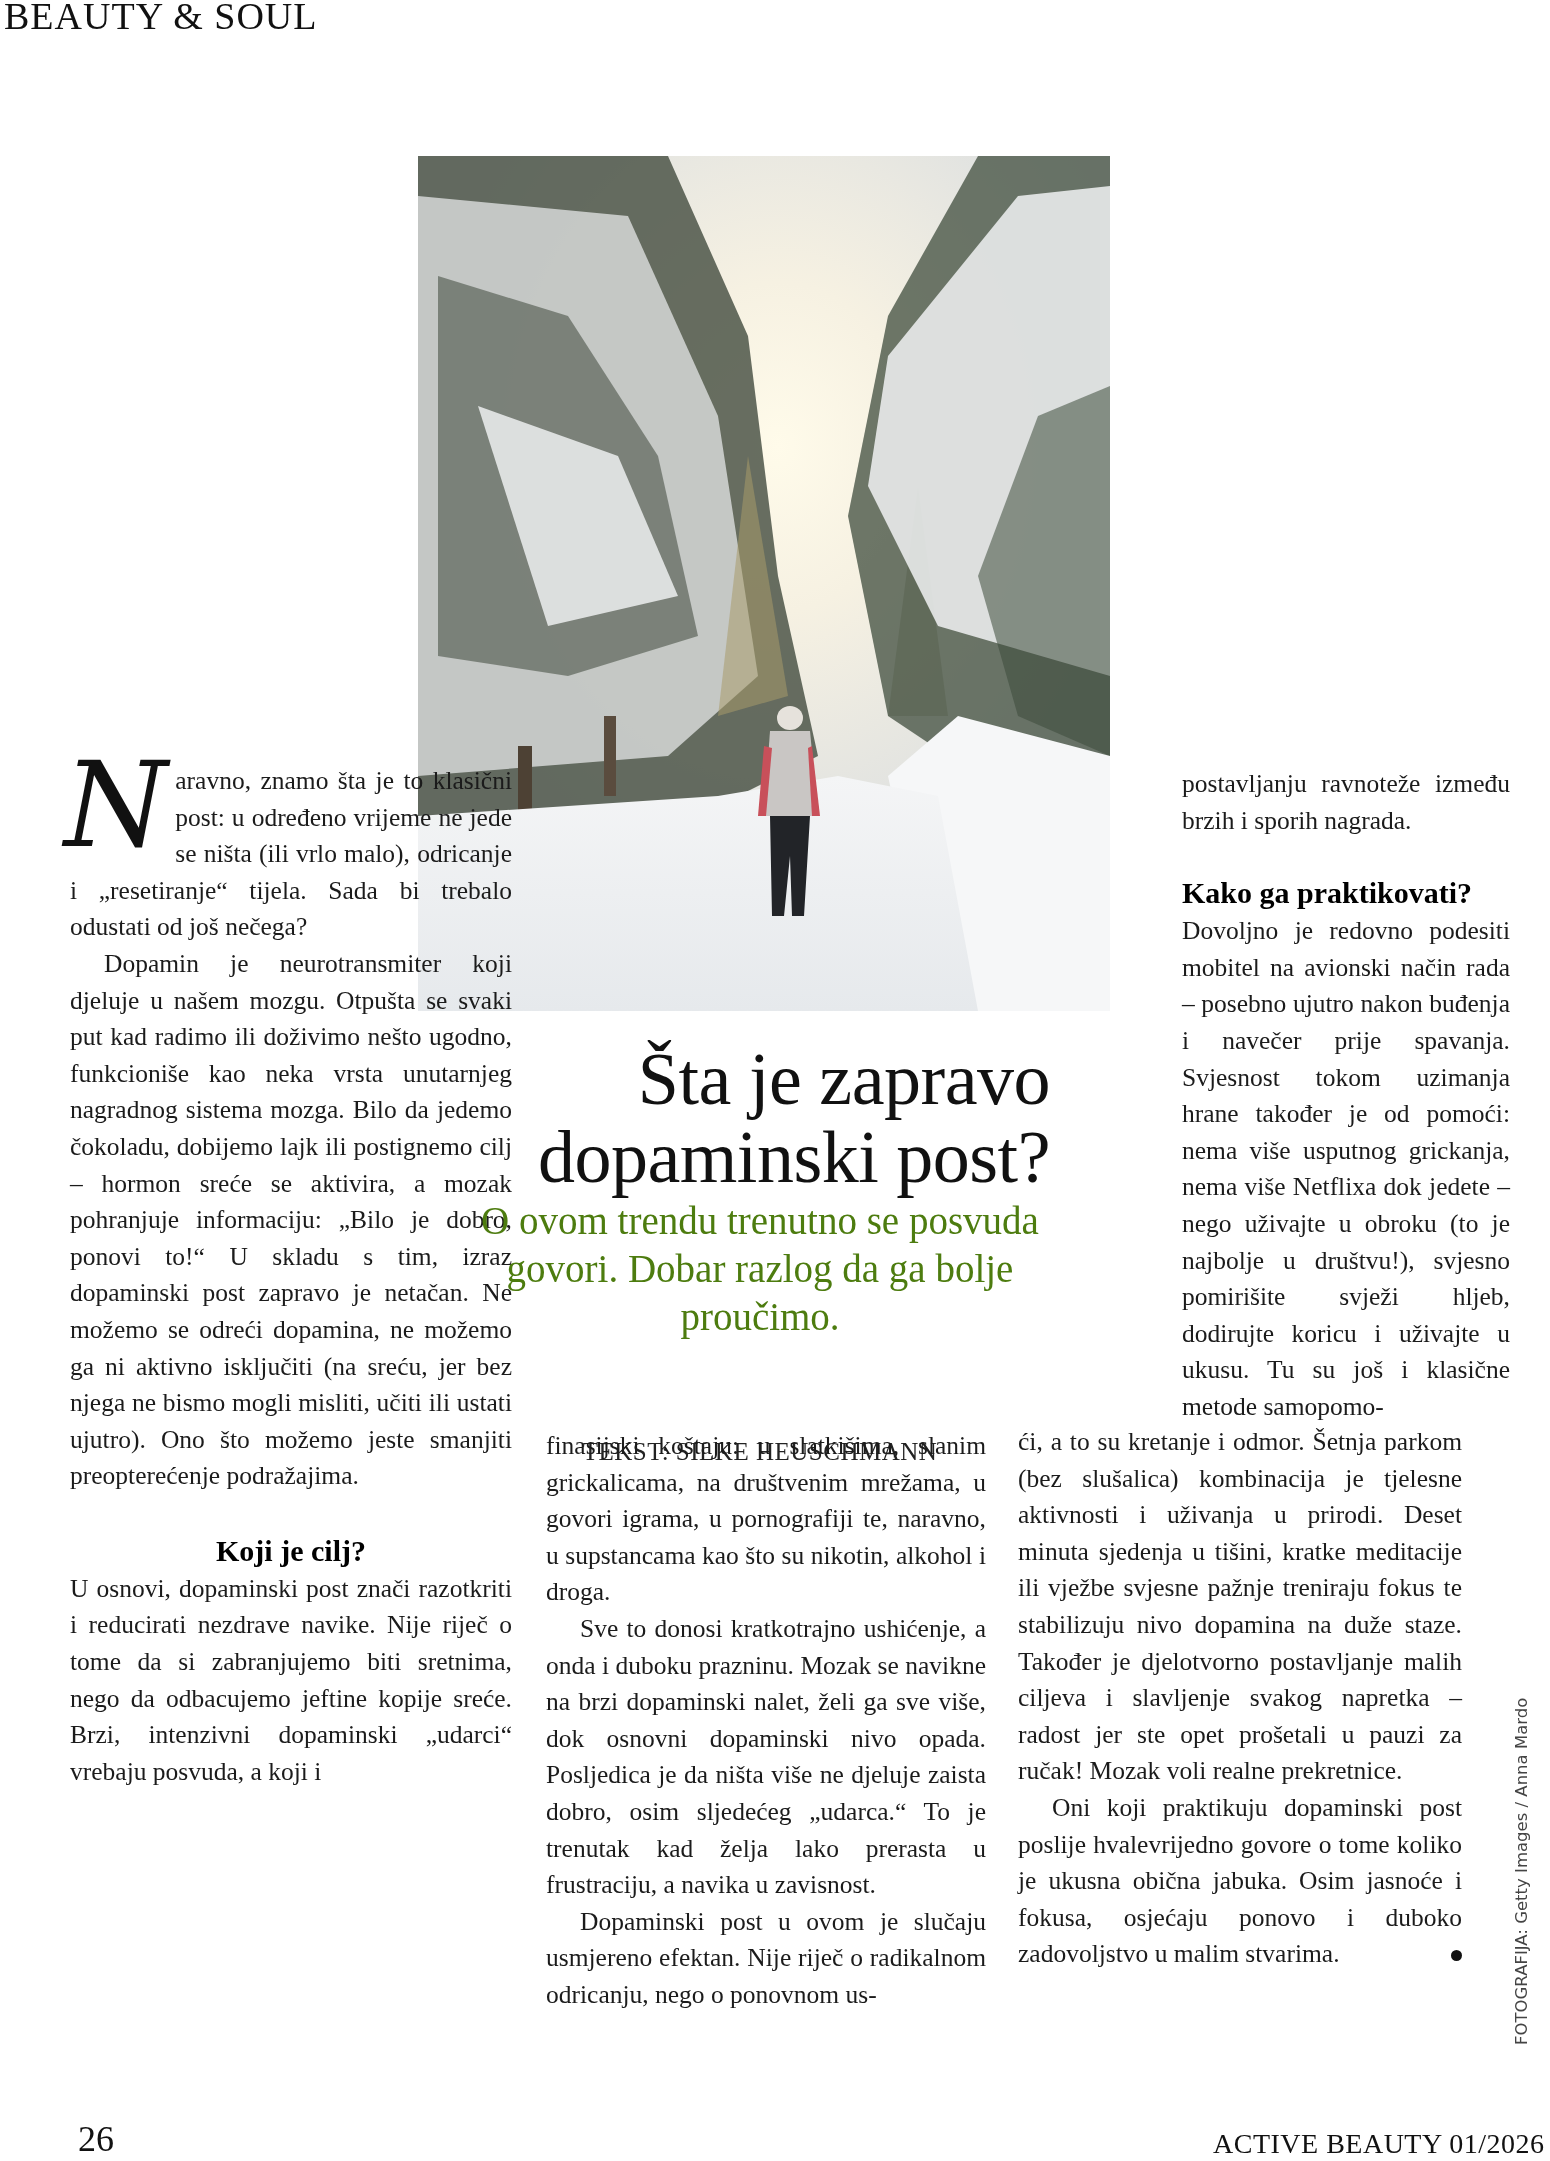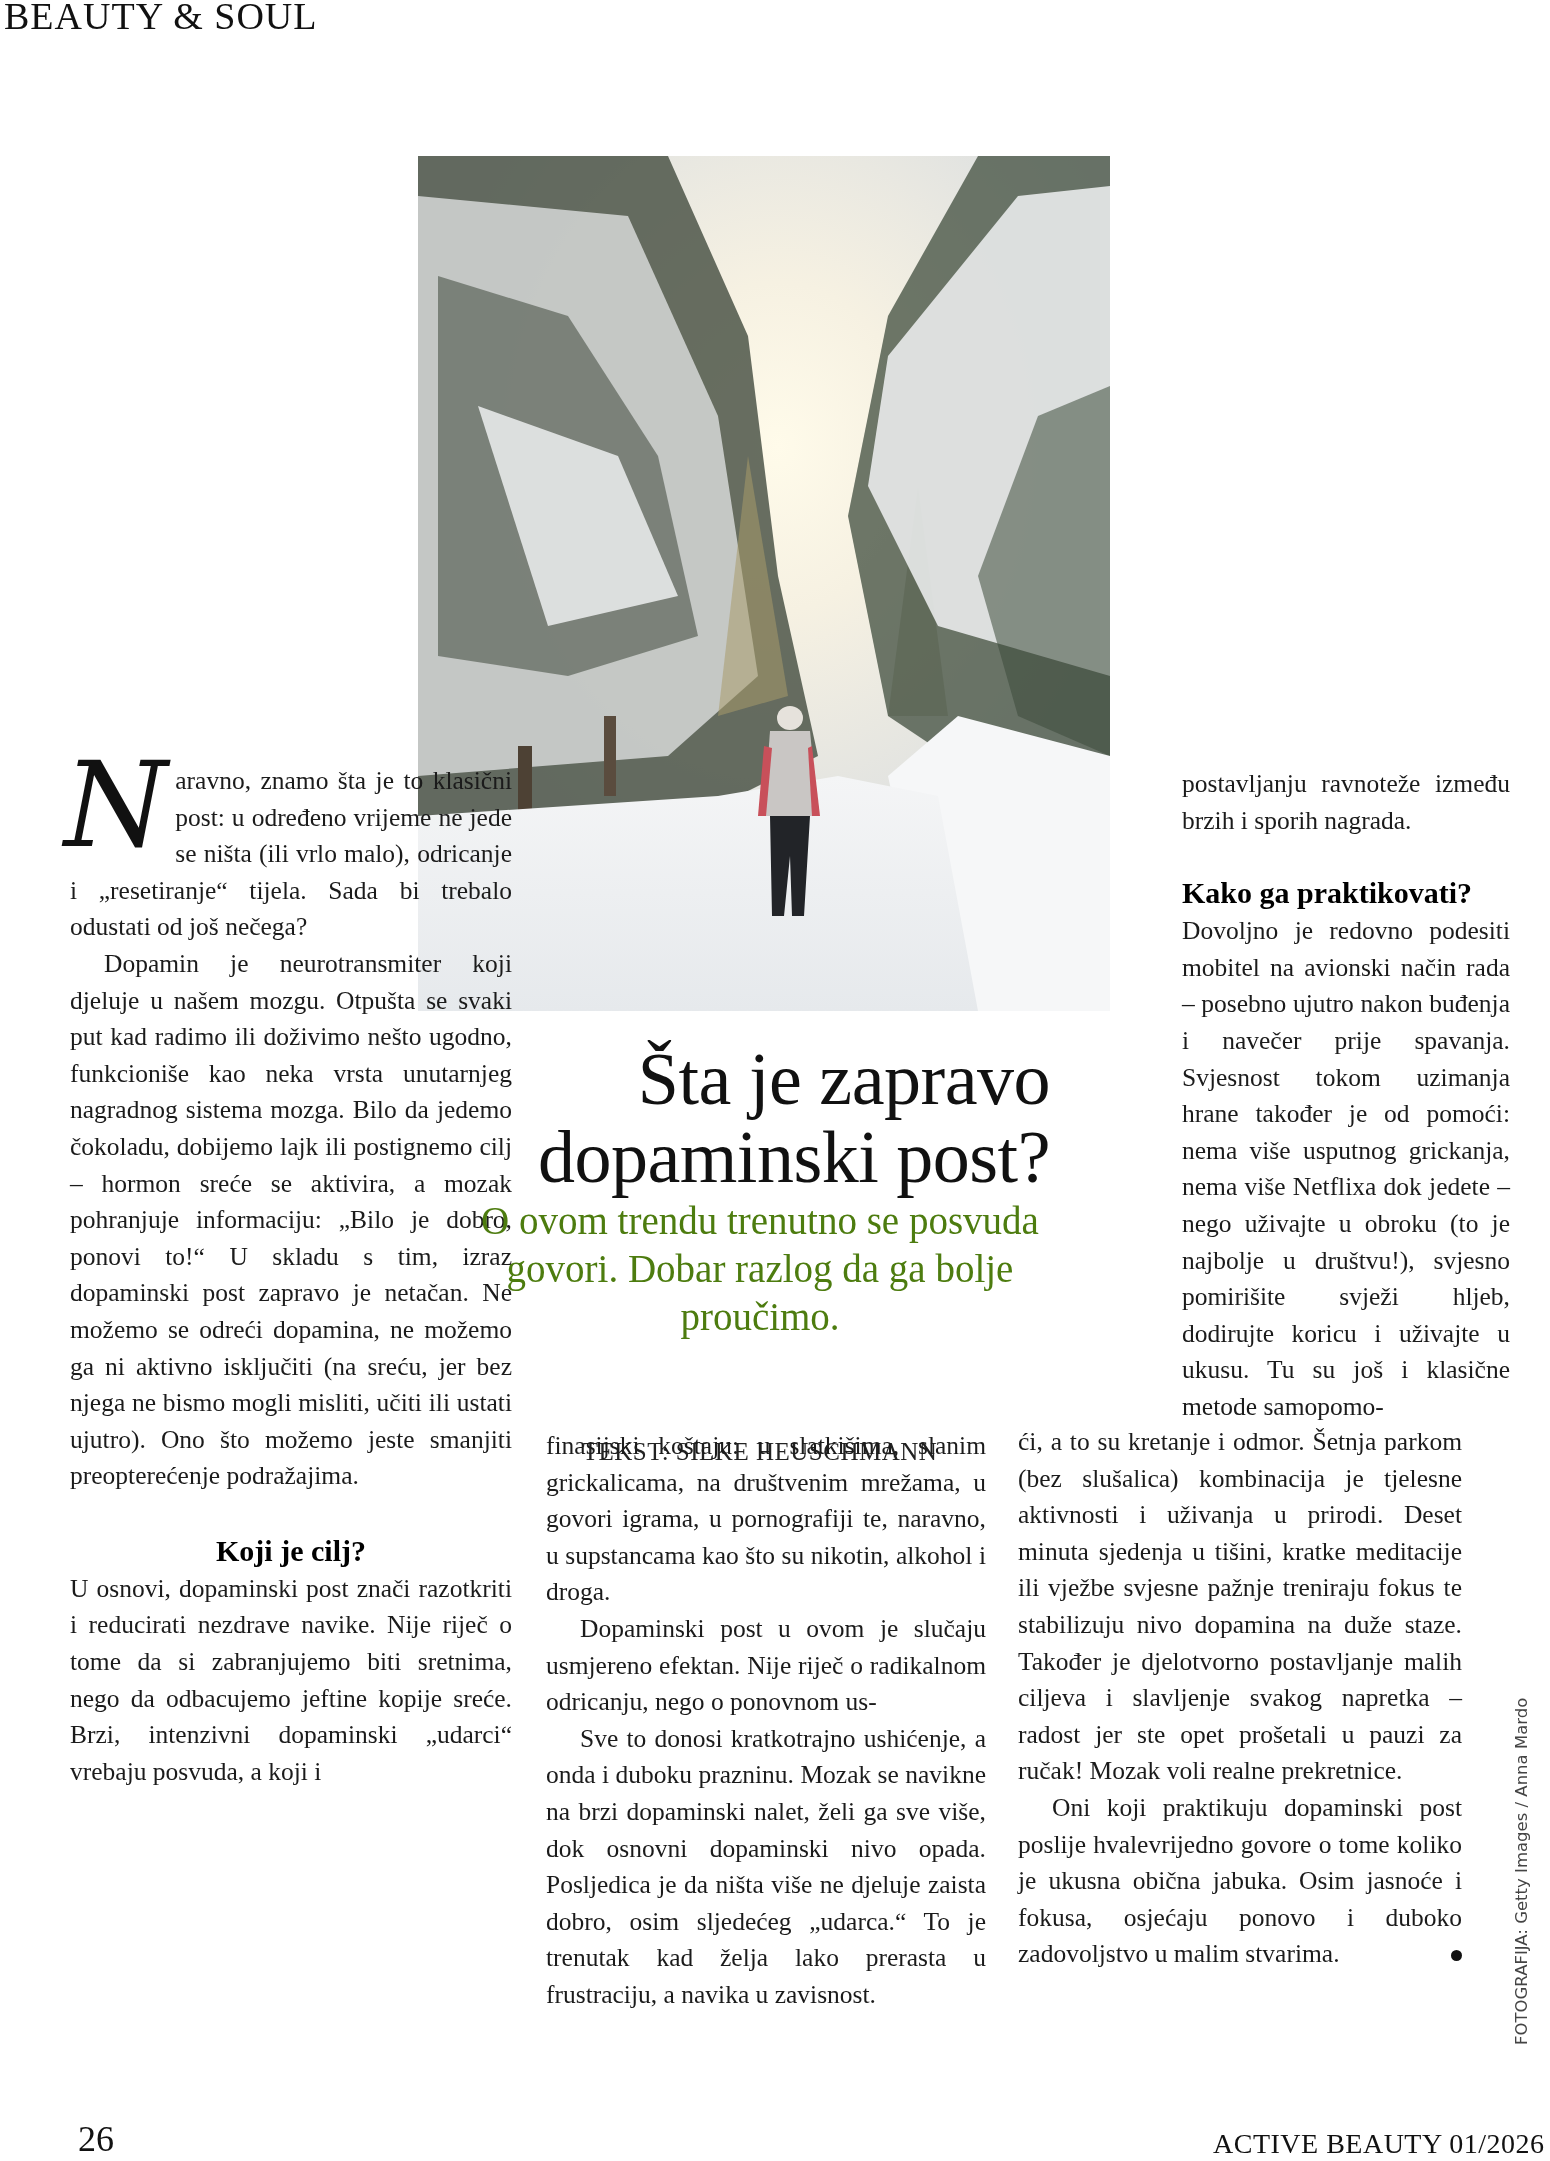--- a/index.html
+++ b/index.html
@@ -78,22 +78,22 @@
   <h3 class="subhead center">Koji je cilj?</h3>
   <p>U osnovi, dopaminski post znači razotkriti i reducirati nezdrave navike. Nije riječ o tome da si zabranjujemo biti sretnima, nego da odbacujemo jeftine kopije sreće. Brzi, intenzivni dopaminski „udarci“ vrebaju posvuda, a koji i</p>
 </div>
 
 <h1 class="abs headline">Šta je zapravo dopaminski post?</h1>
 <p class="abs deck">O ovom trendu trenutno se posvuda govori. Dobar razlog da ga bolje proučimo.</p>
 <div class="abs byline">TEKST: SILKE HEUSCHMANN</div>
 
 <div class="abs col col-mid">
   <p>finasijski koštaju: u slatkišima, slanim grickalicama, na društvenim mrežama, u govori igrama, u pornografiji te, naravno, u supstancama kao što su nikotin, alkohol i droga.</p>
+  <p class="indent">Sve to donosi kratkotrajno ushićenje, a onda i duboku prazninu. Mozak se navikne na brzi dopaminski nalet, želi ga sve više, dok osnovni dopaminski nivo opada. Posljedica je da ništa više ne djeluje zaista dobro, osim sljedećeg „udarca.“ To je trenutak kad želja lako prerasta u frustraciju, a navika u zavisnost.</p>
   <p class="indent">Dopaminski post u ovom je slučaju usmjereno efektan. Nije riječ o radikalnom odricanju, nego o ponovnom us-</p>
-  <p class="indent">Sve to donosi kratkotrajno ushićenje, a onda i duboku prazninu. Mozak se navikne na brzi dopaminski nalet, želi ga sve više, dok osnovni dopaminski nivo opada. Posljedica je da ništa više ne djeluje zaista dobro, osim sljedećeg „udarca.“ To je trenutak kad želja lako prerasta u frustraciju, a navika u zavisnost.</p>
 </div>
 
 <div class="abs col col-right-top">
   <p>postavljanju ravnoteže između brzih i sporih nagrada.</p>
   <div class="gap"></div>
   <h3 class="subhead">Kako ga praktikovati?</h3>
   <p>Dovoljno je redovno podesiti mobitel na avionski način rada – posebno ujutro nakon buđenja i navečer prije spavanja. Svjesnost tokom uzimanja hrane također je od pomoći: nema više usputnog grickanja, nema više Netflixa dok jedete – nego uživajte u obroku (to je najbolje u društvu!), svjesno pomirišite svježi hljeb, dodirujte koricu i uživajte u ukusu. Tu su još i klasične metode samopomo-</p>
 </div>
 
 <div class="abs col col-right-bottom">

